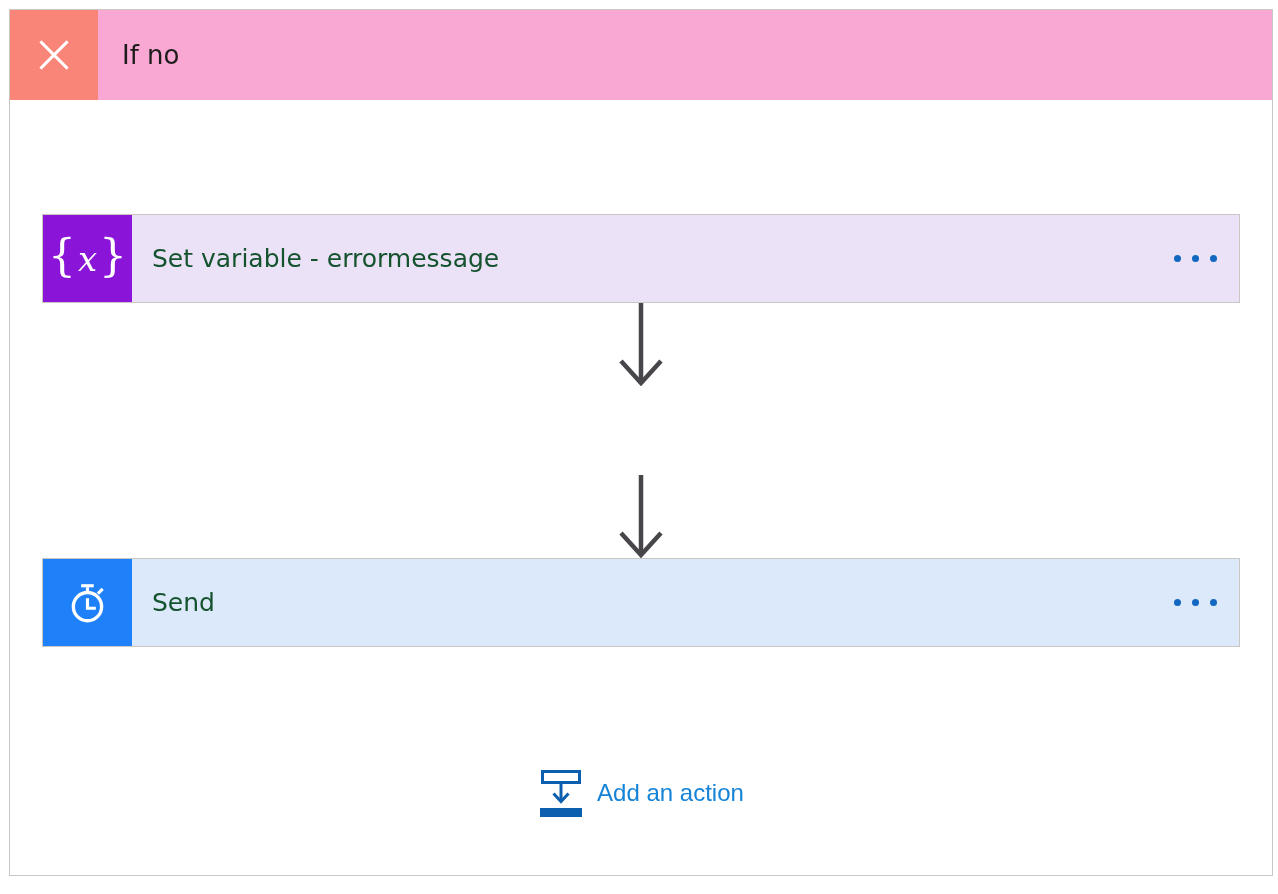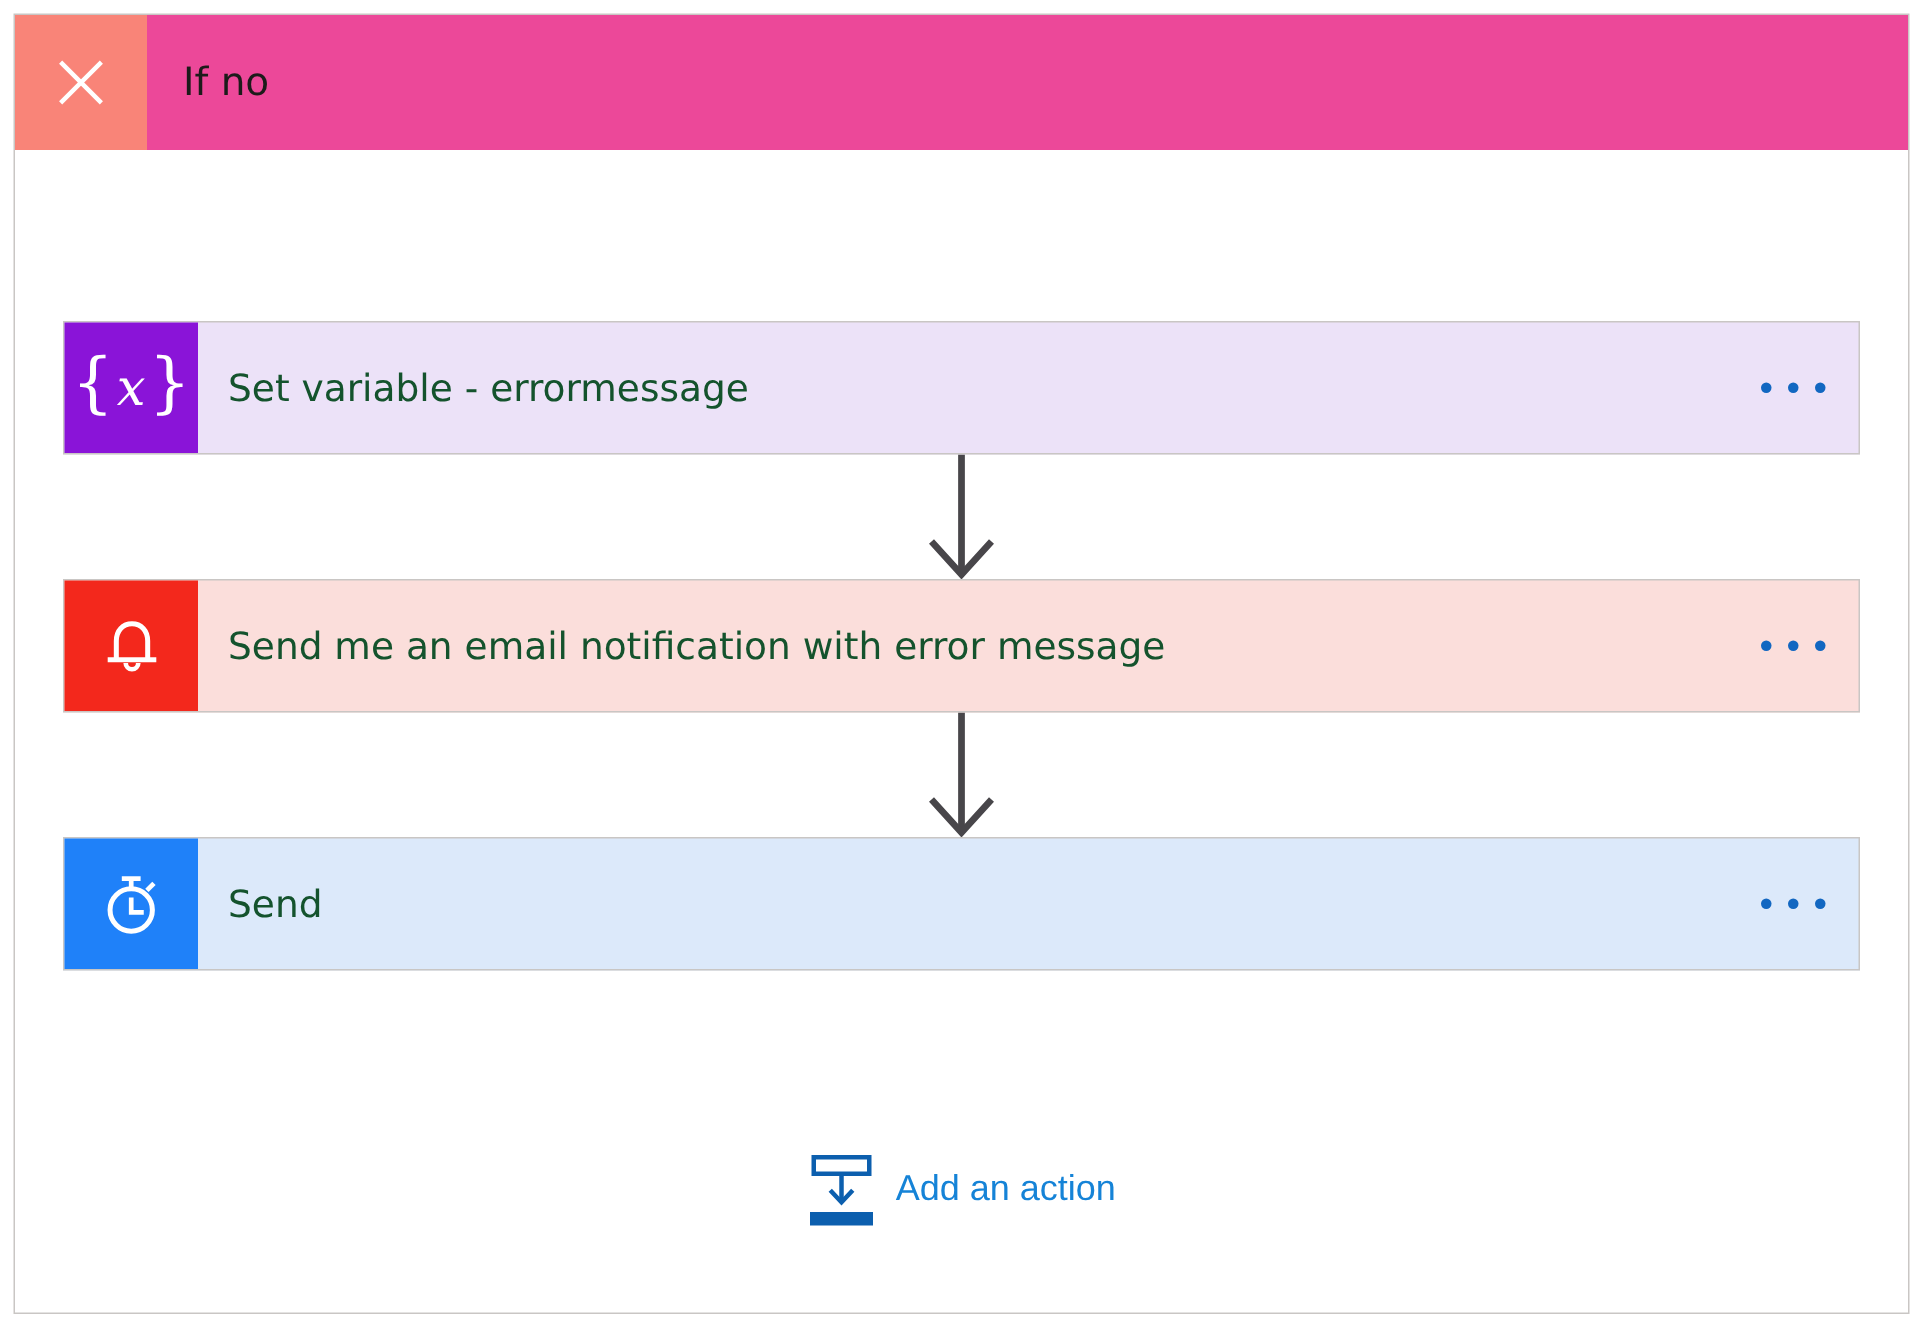--- a/index.html
+++ b/index.html
@@ -49,21 +49,21 @@
                     display:flex; justify-content:center; }
   .add-action { display:flex; align-items:center; gap:13px; background:none;
                 border:none; cursor:pointer; }
   .add-action-label { font-size:24px; }
 </style>
 </head>
 <body>
 
 <div class="panel" style="border-color: rgb(201, 198, 196);">
 
-  <div class="branch-header" style="background-color: #ec4899; text-align: right;">
+  <div class="branch-header" style="background-color: #f9a8d4; text-align: right;">
     <div class="branch-tile" style="background-color: rgb(249, 132, 120);">
       <svg width="46" height="46" viewBox="0 0 44 44">
         <line x1="9" y1="9" x2="35" y2="35" stroke="#ffffff" stroke-width="2.8"></line>
         <line x1="35" y1="9" x2="9" y2="35" stroke="#ffffff" stroke-width="2.8"></line>
       </svg>
     </div>
     <div class="branch-title">If no</div>
   </div>
 
   <div class="card card-1" style="background-color: rgb(236, 226, 248);">
@@ -78,35 +78,20 @@
       <span class="dot"></span>
       <span class="dot"></span>
     </button>
   </div>
 
   <svg class="connector connector-1" viewBox="0 0 48 83" fill="none" style="color: rgb(72, 70, 74);">
     <line x1="24" y1="0" x2="24" y2="79" stroke="currentColor" stroke-width="4.5"></line>
     <polyline points="4,58 24,80 44,58" stroke="currentColor" stroke-width="4.5" fill="none"></polyline>
   </svg>
 
-  <div class="card card-2" style="background-color: rgb(251, 222, 219);">
-    <div class="card-tile" style="background-color: rgb(243, 40, 28);">
-      <svg width="46" height="46" viewBox="0 0 44 44" fill="none">
-        <path d="M12 30.5 V18.5 C12 11.8 16.2 7.5 22 7.5 C27.8 7.5 32 11.8 32 18.5 V30.5" stroke="#ffffff" stroke-width="3.2"></path>
-        <line x1="6.5" y1="30.5" x2="37.5" y2="30.5" stroke="#ffffff" stroke-width="3.2"></line>
-        <path d="M18 32.5 a4 4 0 0 0 8 0" stroke="#ffffff" stroke-width="3" fill="none"></path>
-      </svg>
-    </div>
-    <div class="card-label">Send me an email notification with error message</div>
-    <button class="menu" style="color: rgb(18, 103, 193);">
-      <span class="dot"></span>
-      <span class="dot"></span>
-      <span class="dot"></span>
-    </button>
-  </div>
 
   <svg class="connector connector-2" viewBox="0 0 48 83" fill="none" style="color: rgb(72, 70, 74);">
     <line x1="24" y1="0" x2="24" y2="79" stroke="currentColor" stroke-width="4.5"></line>
     <polyline points="4,58 24,80 44,58" stroke="currentColor" stroke-width="4.5" fill="none"></polyline>
   </svg>
 
   <div class="card card-3" style="background-color: rgb(220, 233, 250);">
     <div class="card-tile" style="background-color: rgb(31, 129, 249);">
       <svg width="46" height="46" viewBox="0 0 44 44" fill="none">
         <circle cx="21.5" cy="25.5" r="13.5" stroke="#ffffff" stroke-width="3.2"></circle>

